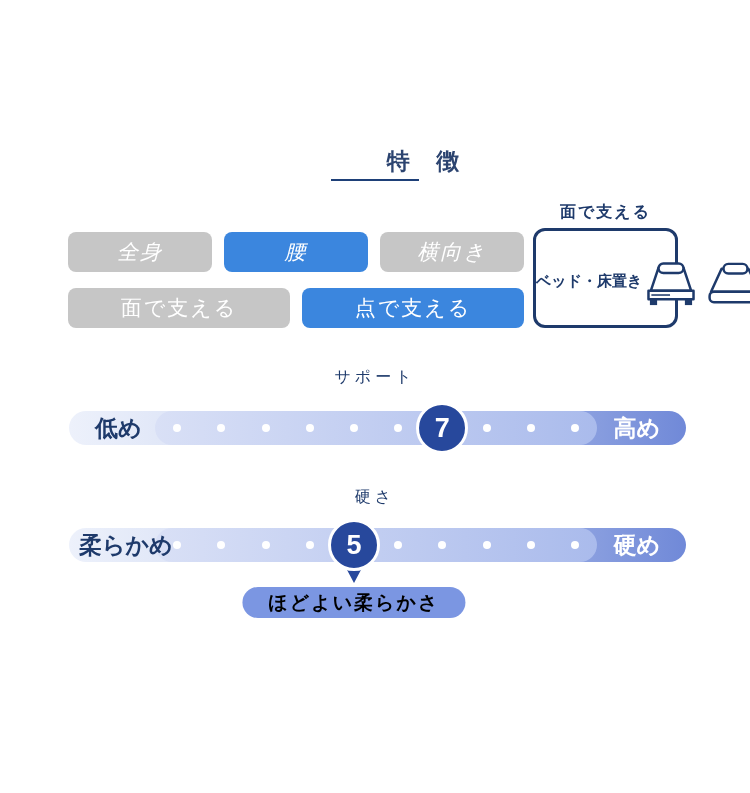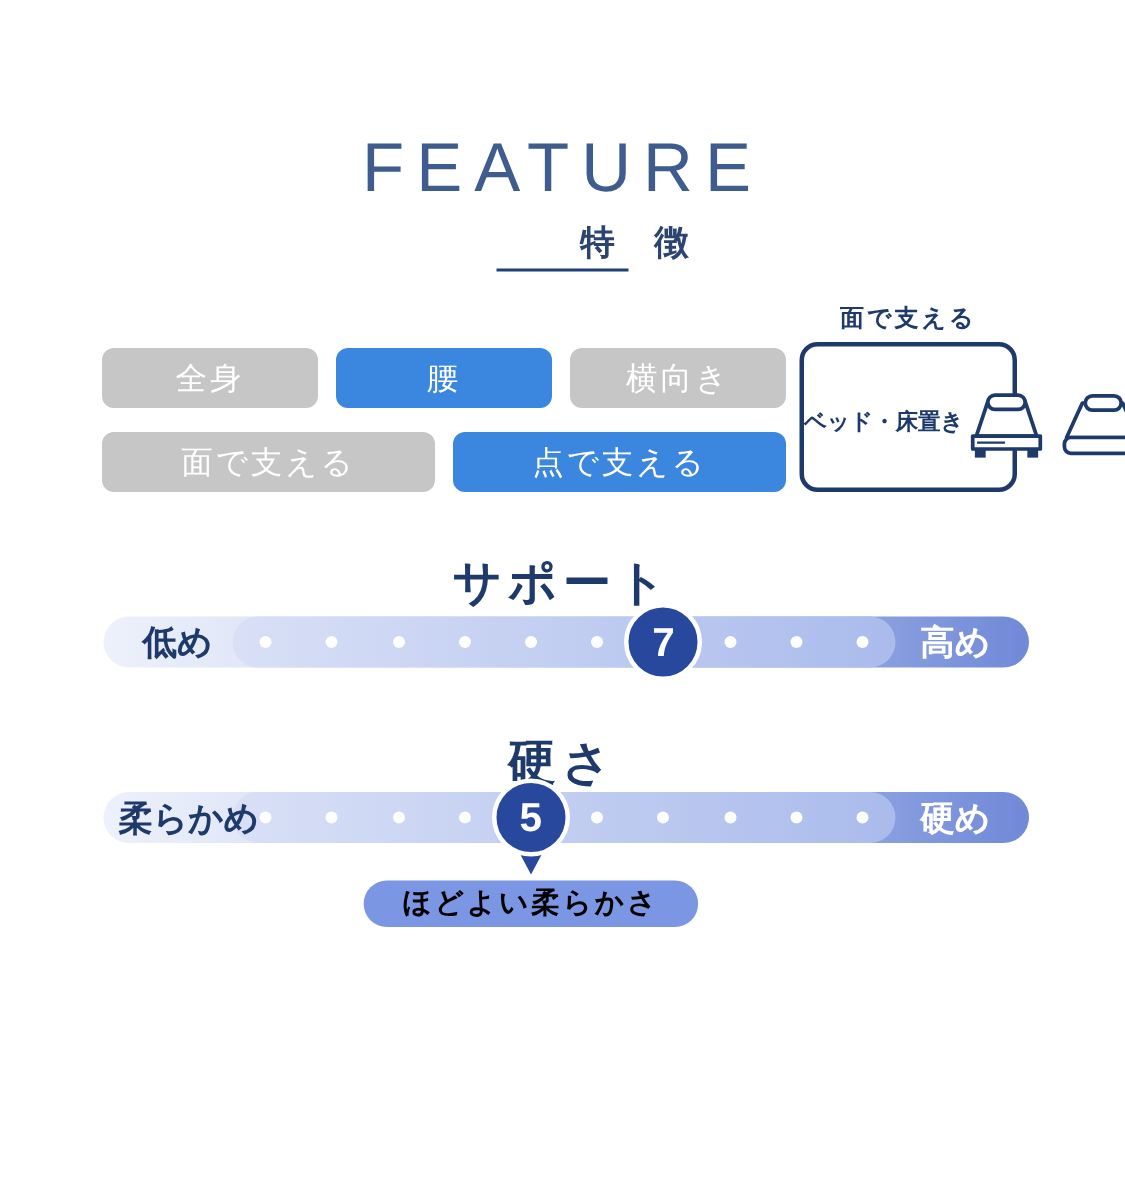--- a/index.html
+++ b/index.html
@@ -38,21 +38,21 @@
     background:#1e4078;
   }
 
   
   .tags-area{position:absolute;top:232px;left:68px;}
   .tag-row{display:flex;gap:12px;margin-bottom:16px;}
   .tag{
     height:40px;border-radius:8px;display:flex;align-items:center;justify-content:center;
     color:#fff;font-size:21px;letter-spacing:2px;cursor:default;
   }
-  .tag-row.row-0 .tag{width:144px;}
+  .tag-row.row-0 .tag{width:144px;font-style:italic;}
   .tag-row.row-1 .tag{width:222px;}
   .tag.gray{background:var(--chip-gray);}
   .tag.active{background:var(--chip-blue);}
 
   
   .usage{position:absolute;top:202px;left:533px;width:145px;}
   .usage-label{
     text-align:center;font-size:16px;font-weight:bold;color:var(--navy);
     letter-spacing:2px;margin-bottom:5px;
   }
@@ -61,21 +61,21 @@
     display:flex;flex-direction:row;align-items:center;padding-top:7px;
   }
   .usage-value{
     font-size:15px;font-weight:bold;color:var(--navy);letter-spacing:0;white-space:nowrap;
   }
   .usage-icons{display:flex;gap:5px;margin-top:5px;align-items:flex-end;}
 
   
   .scale-title{
     position:absolute;left:0;width:100%;text-align:center;
-    font-size:32px;font-weight:bold;color:var(--navy);letter-spacing:4px;
+    font-size:16px;font-weight:normal;color:var(--navy);letter-spacing:4px;
   }
   .scale-title.s0{top:367px;}
   .scale-title.s1{top:487px;}
   .bar{
     position:absolute;left:69px;width:617px;height:34px;border-radius:17px;
     background:linear-gradient(90deg,var(--bar-light) 0%,#c9d4f1 45%,var(--bar-dark) 100%);
   }
   .bar.s0{top:411px;}
   .bar.s1{top:528px;}
   .bar-label{
@@ -114,21 +114,20 @@
     letter-spacing:2px;padding:0 26px;white-space:nowrap;
     transform:translateX(-50%);text-align:center;z-index:1;
   }
   svg{display:block;}
 </style>
 </head>
 <body>
 
 <div class="page">
 
-  <div class="title">FEATURE</div>
   <div class="subtitle">特 徴</div>
   <div class="title-underline"></div>
 
   <div class="tags-area">
     <div class="tag-row row-0" id="tag-row-0">
         <div class="tag gray">全身</div>
         <div class="tag active">腰</div>
         <div class="tag gray">横向き</div>
       </div>
     <div class="tag-row row-1" id="tag-row-1">

